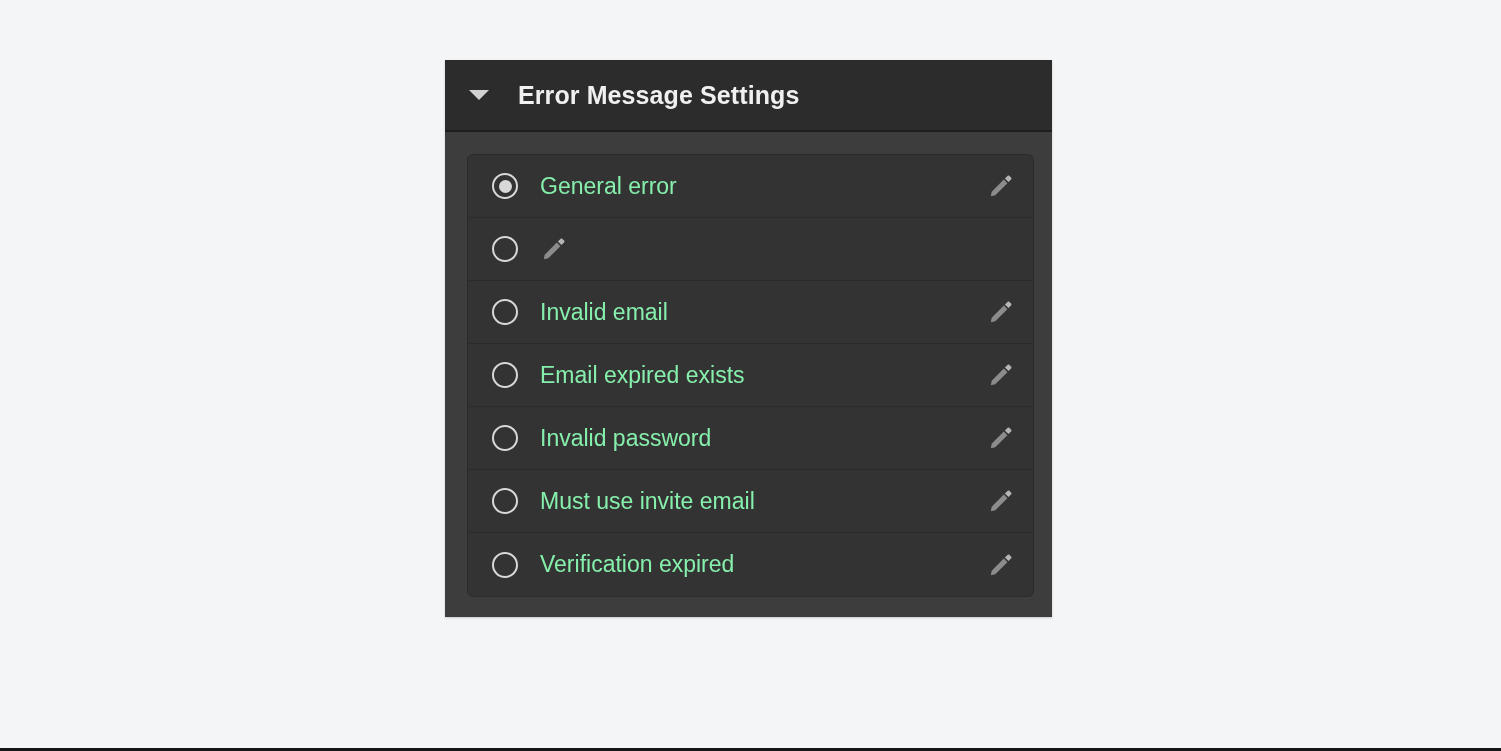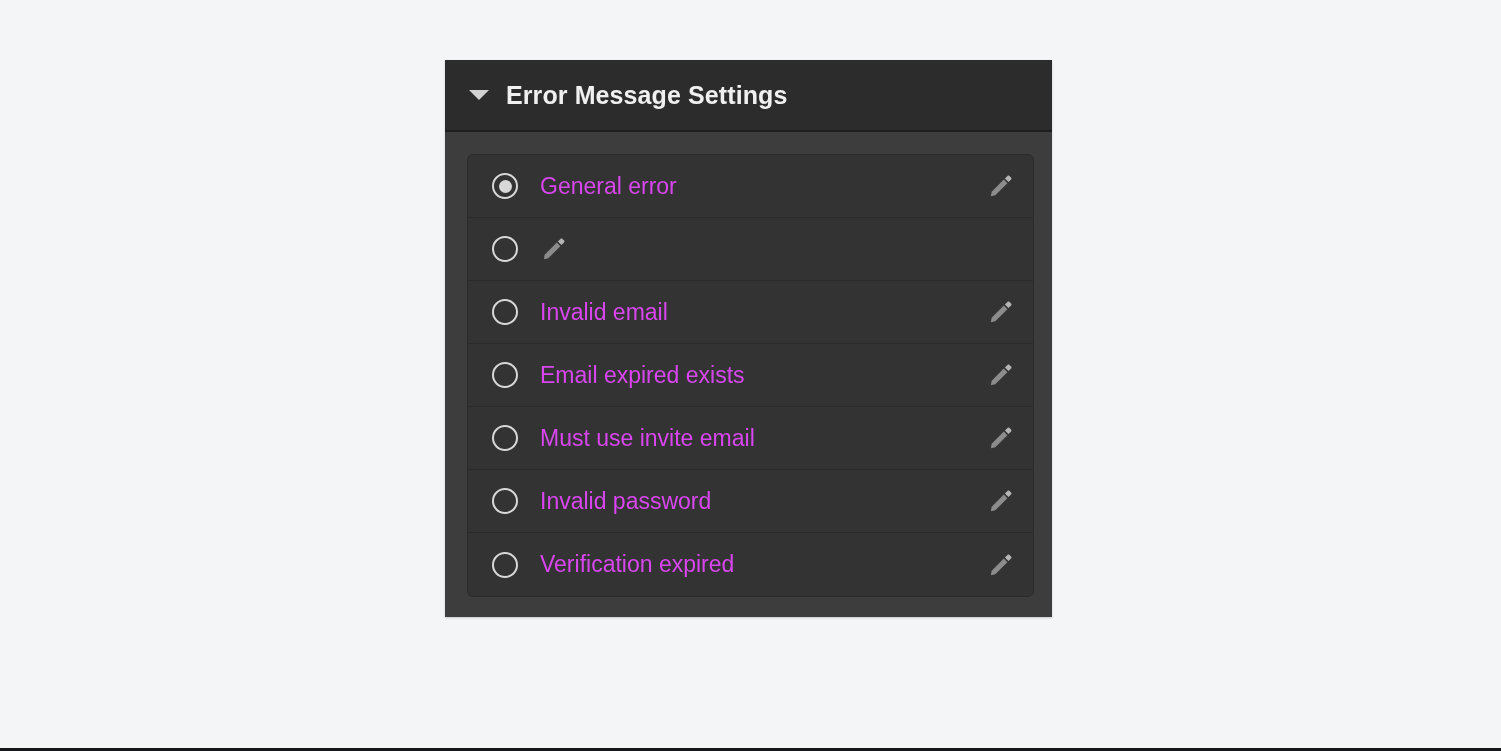--- a/index.html
+++ b/index.html
@@ -49,20 +49,21 @@
     border-top: 10px solid #d2d2d2;
     margin-right: 17px;
     flex: none;
   }
   #panel-title {
     color: #f0f0f0;
     font-size: 25px;
     font-weight: bold;
     letter-spacing: 0.1px;
     white-space: nowrap;
+    margin-left: 12px;
   }
 
   
   #settings-list {
     margin: 22px 18px 0 22px;
     border: 1px solid #2b2b2b;
     border-radius: 6px;
     background: #333333;
     overflow: hidden;
   }
@@ -100,21 +101,21 @@
     border-radius: 50%;
     background: #d8d8d8;
     display: none;
   }
   .radio.selected .dot {
     display: block;
   }
 
   
   .row-label {
-    color: #d946ef;
+    color: #86efac;
     font-size: 23px;
     flex: 1;
     white-space: nowrap;
     overflow: hidden;
     text-overflow: ellipsis;
   }
 
   
   .edit-icon {
     width: 28px;
@@ -184,44 +185,44 @@
       <svg width="26" height="26" viewBox="0 0 24 24" aria-hidden="true">
         <path d="M3.4 17.3 L14.6 6.1 L17.9 9.4 L6.7 20.6 L2.6 21.4 Z" fill="#8c8c8c"></path>
         <path d="M15.6 5.1 L18.0 2.7 C18.5 2.2 19.3 2.2 19.8 2.7 L21.3 4.2 C21.8 4.7 21.8 5.5 21.3 6.0 L18.9 8.4 Z" fill="#b5b5b5"></path>
       </svg>
     </div>
   </div>
       <div class="setting-row">
     <div class="radio" aria-checked="false">
       
     </div>
+    <div class="row-label">Invalid password</div>
+    <div class="edit-icon">
+      <svg width="26" height="26" viewBox="0 0 24 24" aria-hidden="true">
+        <path d="M3.4 17.3 L14.6 6.1 L17.9 9.4 L6.7 20.6 L2.6 21.4 Z" fill="#8c8c8c"></path>
+        <path d="M15.6 5.1 L18.0 2.7 C18.5 2.2 19.3 2.2 19.8 2.7 L21.3 4.2 C21.8 4.7 21.8 5.5 21.3 6.0 L18.9 8.4 Z" fill="#b5b5b5"></path>
+      </svg>
+    </div>
+  </div>
+      <div class="setting-row">
+    <div class="radio" aria-checked="false">
+      
+    </div>
     <div class="row-label">Must use invite email</div>
     <div class="edit-icon">
       <svg width="26" height="26" viewBox="0 0 24 24" aria-hidden="true">
         <path d="M3.4 17.3 L14.6 6.1 L17.9 9.4 L6.7 20.6 L2.6 21.4 Z" fill="#8c8c8c"></path>
         <path d="M15.6 5.1 L18.0 2.7 C18.5 2.2 19.3 2.2 19.8 2.7 L21.3 4.2 C21.8 4.7 21.8 5.5 21.3 6.0 L18.9 8.4 Z" fill="#b5b5b5"></path>
       </svg>
     </div>
   </div>
       <div class="setting-row">
     <div class="radio" aria-checked="false">
       
     </div>
-    <div class="row-label">Invalid password</div>
-    <div class="edit-icon">
-      <svg width="26" height="26" viewBox="0 0 24 24" aria-hidden="true">
-        <path d="M3.4 17.3 L14.6 6.1 L17.9 9.4 L6.7 20.6 L2.6 21.4 Z" fill="#8c8c8c"></path>
-        <path d="M15.6 5.1 L18.0 2.7 C18.5 2.2 19.3 2.2 19.8 2.7 L21.3 4.2 C21.8 4.7 21.8 5.5 21.3 6.0 L18.9 8.4 Z" fill="#b5b5b5"></path>
-      </svg>
-    </div>
-  </div>
-      <div class="setting-row">
-    <div class="radio" aria-checked="false">
-      
-    </div>
     <div class="row-label">Verification expired</div>
     <div class="edit-icon">
       <svg width="26" height="26" viewBox="0 0 24 24" aria-hidden="true">
         <path d="M3.4 17.3 L14.6 6.1 L17.9 9.4 L6.7 20.6 L2.6 21.4 Z" fill="#8c8c8c"></path>
         <path d="M15.6 5.1 L18.0 2.7 C18.5 2.2 19.3 2.2 19.8 2.7 L21.3 4.2 C21.8 4.7 21.8 5.5 21.3 6.0 L18.9 8.4 Z" fill="#b5b5b5"></path>
       </svg>
     </div>
   </div>
     </div>
 

